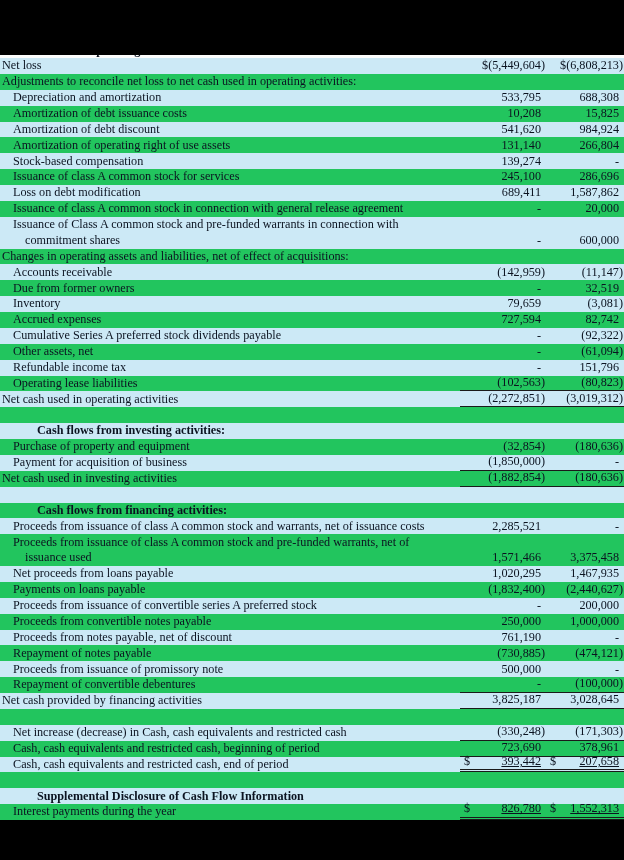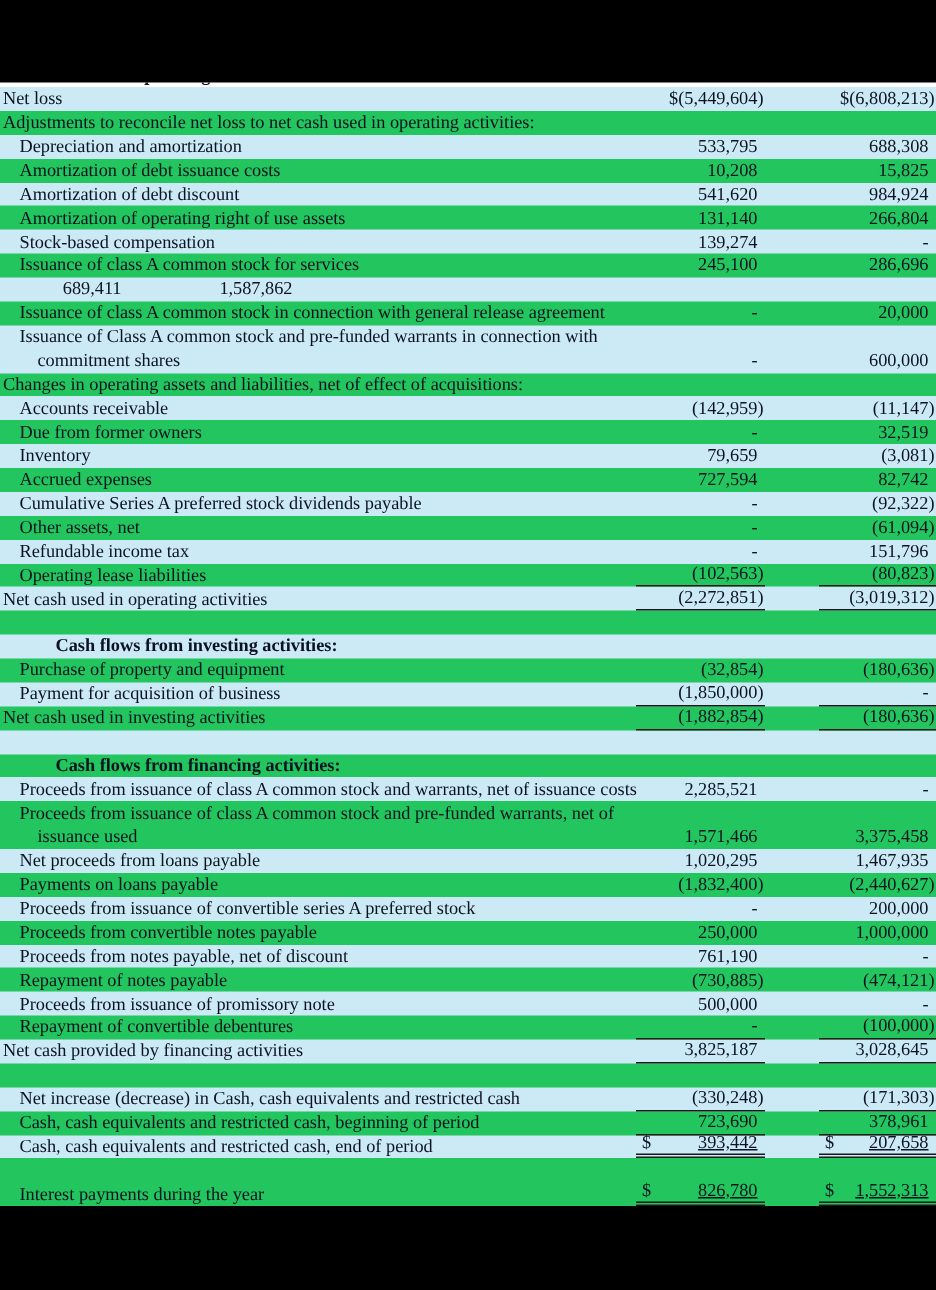--- a/index.html
+++ b/index.html
@@ -30,21 +30,21 @@
   .row.blue{background:var(--row-blue,#cce9f6);}
   .row.bold{font-weight:bold;padding-left:35px;}
   .label{flex:1 1 auto;min-width:0;white-space:nowrap;padding-left:2px;}
   .label .l1.ind1{padding-left:11px;}
   .label .l2{padding-left:23px;}
   .val{
     flex:0 0 auto;text-align:right;white-space:nowrap;
     box-sizing:border-box;padding-right:5px;
   }
   .val.c1{width:86px;}
-  .val.c2{width:78px;margin-left:36px;}
+  .val.c2{width:78px;}
   .val.neg{padding-right:1px;}
   .val.rule-s{border-bottom:1px solid var(--rule,#1a1a1a);}
   .val.rule-d{border-bottom:3px double var(--rule,#1a1a1a);}
   .val.dollar{display:flex;justify-content:space-between;padding-left:4px;}
   .val.dollar .num{text-align:right;text-decoration:underline;}
   #occluded-footer{
     position:absolute;left:0;bottom:0;width:624px;height:8px;background:#000;z-index:2;
   }
 </style>
 </head>
@@ -107,20 +107,23 @@
       <div class="val c2">-</div>
     </div>
     <div class="row">
       <div class="label">
         <div class="l1 ind1">Issuance of class A common stock for services</div>
       </div>
       <div class="val c1">245,100</div>
       <div class="val c2">286,696</div>
     </div>
     <div class="row blue">
+      <div class="label">
+        <div class="l1 ind1">Loss on debt modification</div>
+      </div>
       <div class="val c1">689,411</div>
       <div class="val c2">1,587,862</div>
     </div>
     <div class="row">
       <div class="label">
         <div class="l1 ind1">Issuance of class A common stock in connection with general release agreement</div>
       </div>
       <div class="val c1">-</div>
       <div class="val c2">20,000</div>
     </div>
@@ -339,20 +342,27 @@
       <div class="val c1 rule-d dollar">
         <span class="cur">$</span>
         <span class="num">393,442</span>
       </div>
       <div class="val c2 rule-d dollar">
         <span class="cur">$</span>
         <span class="num">207,658</span>
       </div>
     </div>
     <div class="row"></div>
+    <div class="row blue bold">
+      <div class="label">
+        <div class="l1">Supplemental Disclosure of Cash Flow Information</div>
+      </div>
+      <div class="val c1"></div>
+      <div class="val c2"></div>
+    </div>
     <div class="row">
       <div class="label">
         <div class="l1 ind1">Interest payments during the year</div>
       </div>
       <div class="val c1 rule-d dollar">
         <span class="cur">$</span>
         <span class="num">826,780</span>
       </div>
       <div class="val c2 rule-d dollar">
         <span class="cur">$</span>

